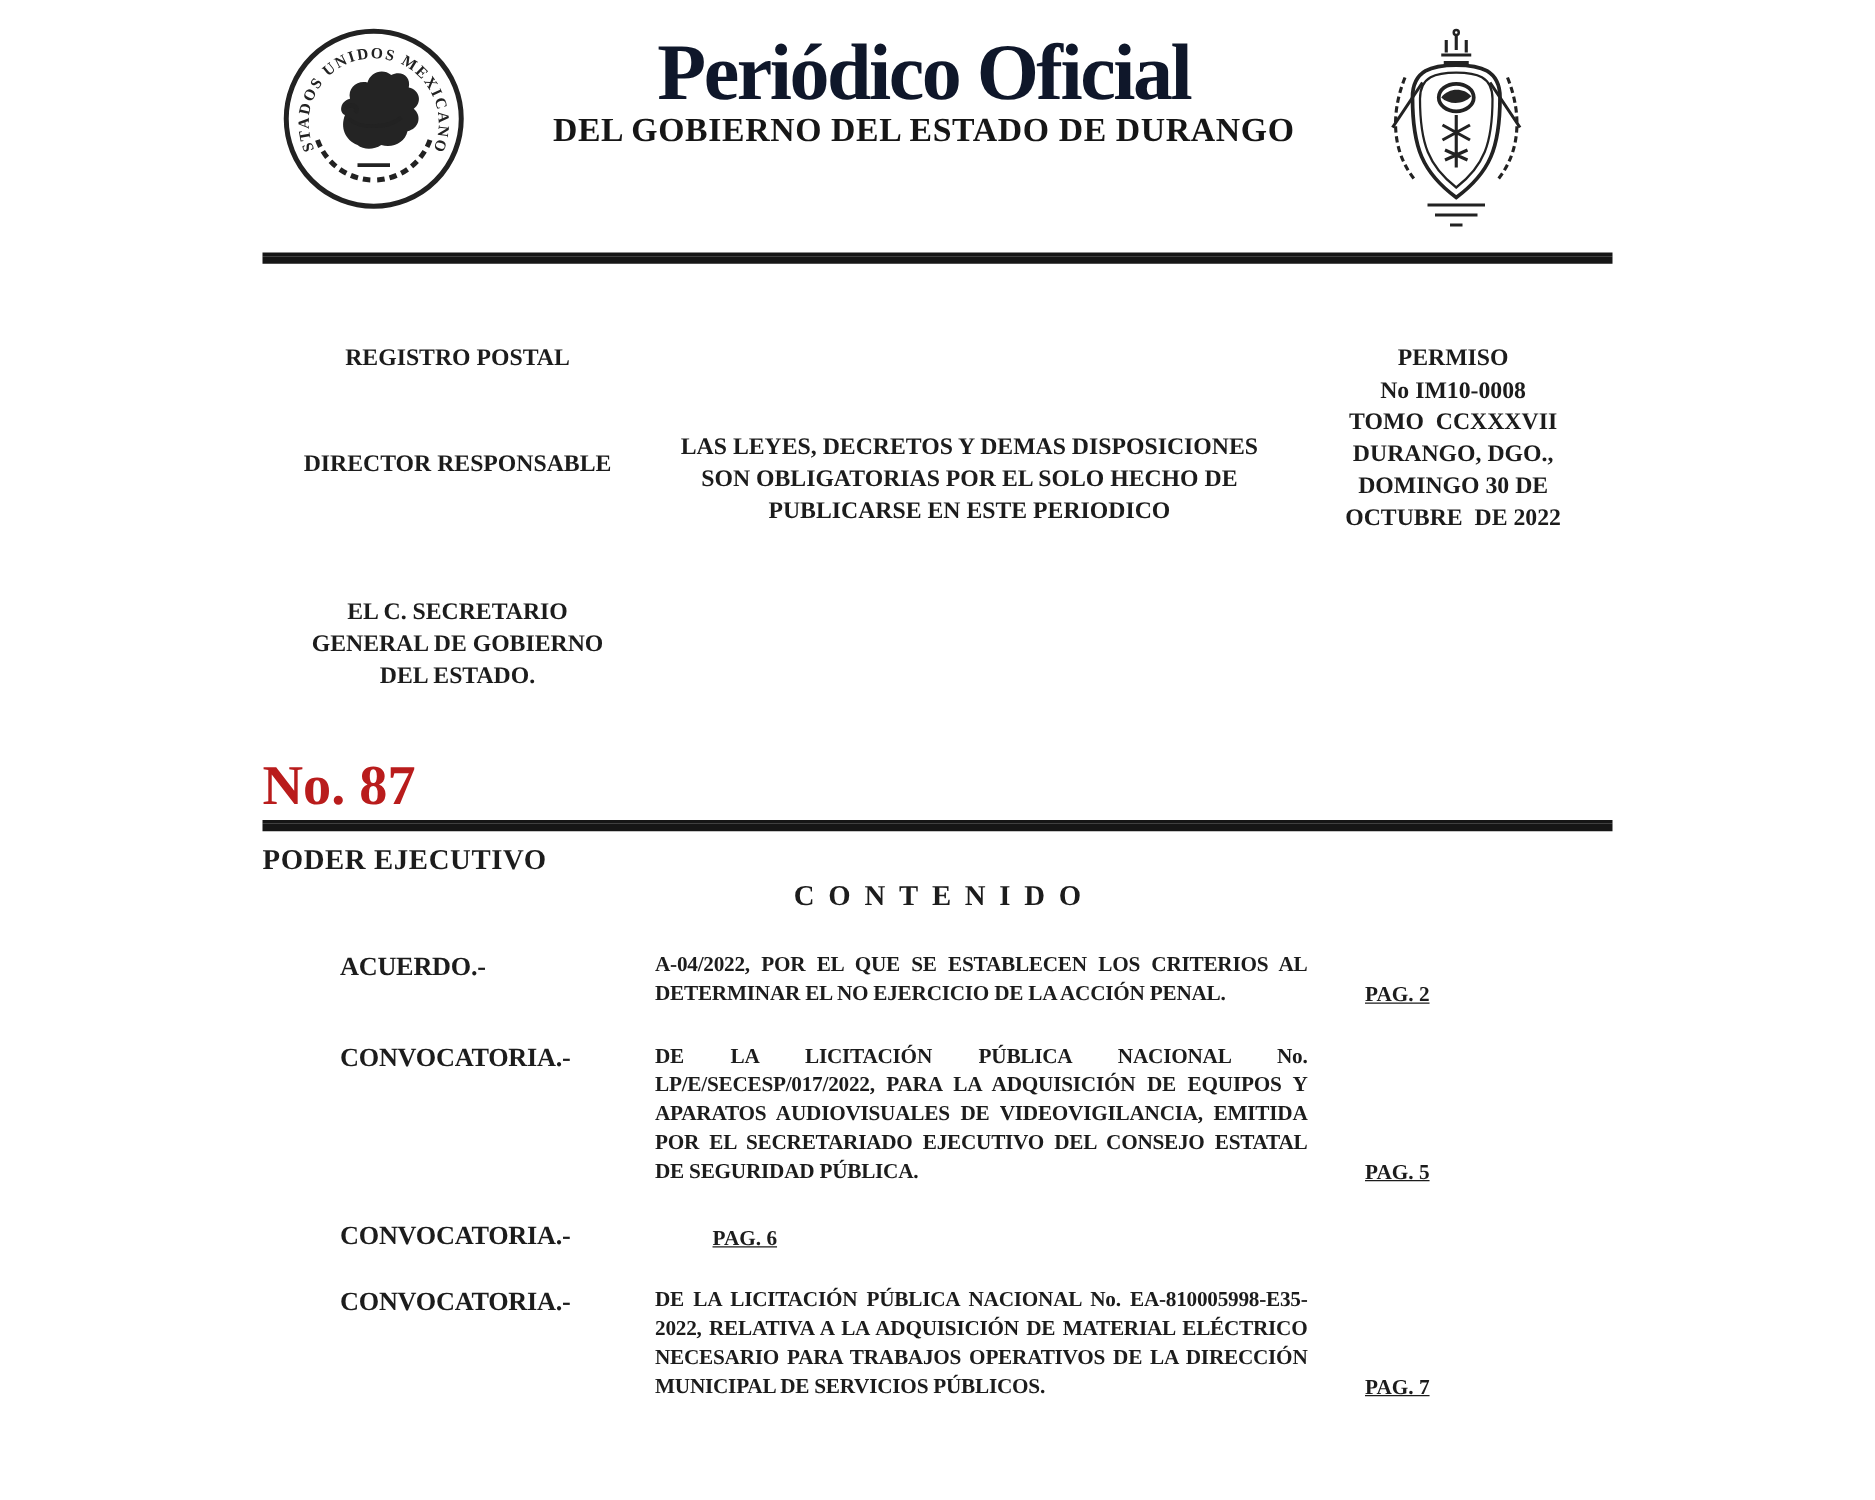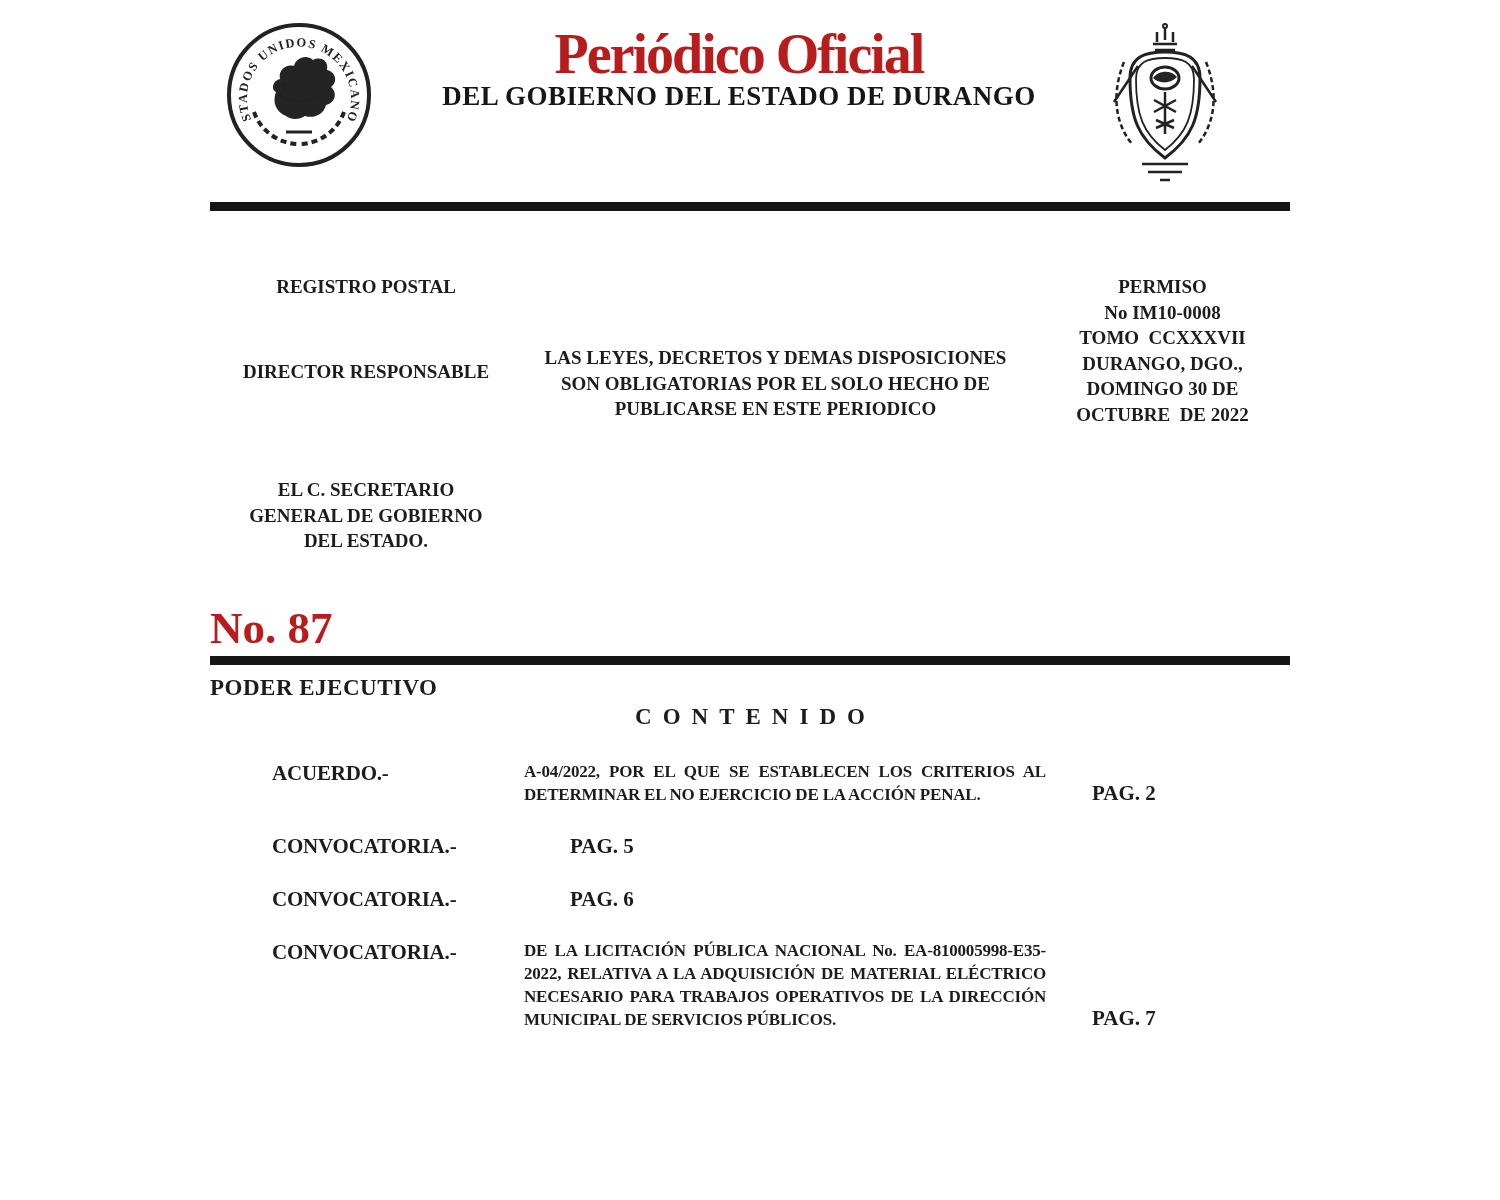--- a/index.html
+++ b/index.html
@@ -11,22 +11,22 @@
     overflow: hidden;
   }
   .page { width: 1500px; height: 1200px; background: #fff; }
   .doc { width: 1080px; margin: 0 auto; padding-top: 20px; }
 
   
   .masthead { display: flex; align-items: flex-start; min-height: 176px; }
   .seal-left { width: 150px; margin-left: 14px; flex: 0 0 auto; }
   .title-block { flex: 1 1 auto; text-align: center; padding-top: 8px; }
   .gazette-title {
-    font-size: 56px; font-weight: bold; line-height: 0.95;
-    letter-spacing: -2px; color: #b91c1c;
+    font-size: 64px; font-weight: bold; line-height: 0.95;
+    letter-spacing: -2px; color: #0f172a;
   }
   .gazette-subtitle {
     font-size: 27px; font-weight: bold; margin-top: 0;
     letter-spacing: 0.5px; color: #161616;
   }
   .seal-right { width: 122px; margin-right: 64px; margin-top: 2px; flex: 0 0 auto; }
 
   
   .double-rule {
     height: 4px;
@@ -75,22 +75,22 @@
   .toc-label {
     font-weight: bold; font-size: 21px; letter-spacing: -0.2px;
     padding-top: 1px;
   }
   .toc-body {
     font-weight: bold; font-size: 17px; line-height: 23px;
     letter-spacing: -0.2px;
     text-align: justify;
   }
   .toc-page {
-    font-weight: bold; font-size: 21px;
-    align-self: end; padding-left: 46px; white-space: nowrap;
+    font-weight: bold; font-size: 17px;
+    align-self: end; padding-left: 46px; white-space: nowrap; text-decoration: underline;
   }
 
   
   svg .ink { stroke: #222; fill: none; }
 </style>
 </head>
 <body>
 
 <div class="page">
   <div class="doc">
@@ -179,20 +179,21 @@
 
     <div class="toc">
   <div class="toc-row">
     <div class="toc-label">ACUERDO.-</div>
     <div class="toc-body">A-04/2022, POR EL QUE SE ESTABLECEN LOS CRITERIOS AL DETERMINAR EL NO EJERCICIO DE LA ACCIÓN PENAL.</div>
     <div class="toc-page">PAG. 2</div>
   </div>
 
   <div class="toc-row">
     <div class="toc-label">CONVOCATORIA.-</div>
+    <div class="toc-body">DE LA LICITACIÓN PÚBLICA NACIONAL No. LP/E/SECESP/017/2022, PARA LA ADQUISICIÓN DE EQUIPOS Y APARATOS AUDIOVISUALES DE VIDEOVIGILANCIA, EMITIDA POR EL SECRETARIADO EJECUTIVO DEL CONSEJO ESTATAL DE SEGURIDAD PÚBLICA.</div>
     <div class="toc-page">PAG. 5</div>
   </div>
 
   <div class="toc-row">
     <div class="toc-label">CONVOCATORIA.-</div>
     <div class="toc-page">PAG. 6</div>
   </div>
 
   <div class="toc-row">
     <div class="toc-label">CONVOCATORIA.-</div>

